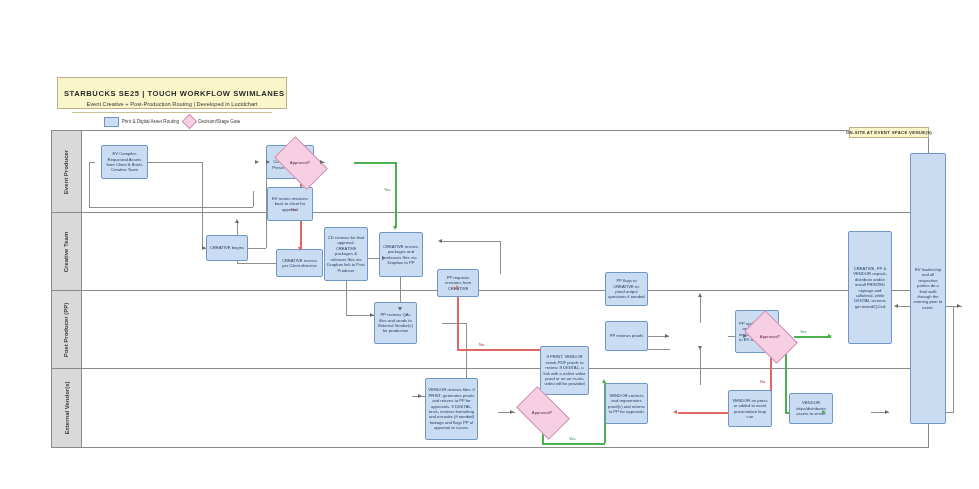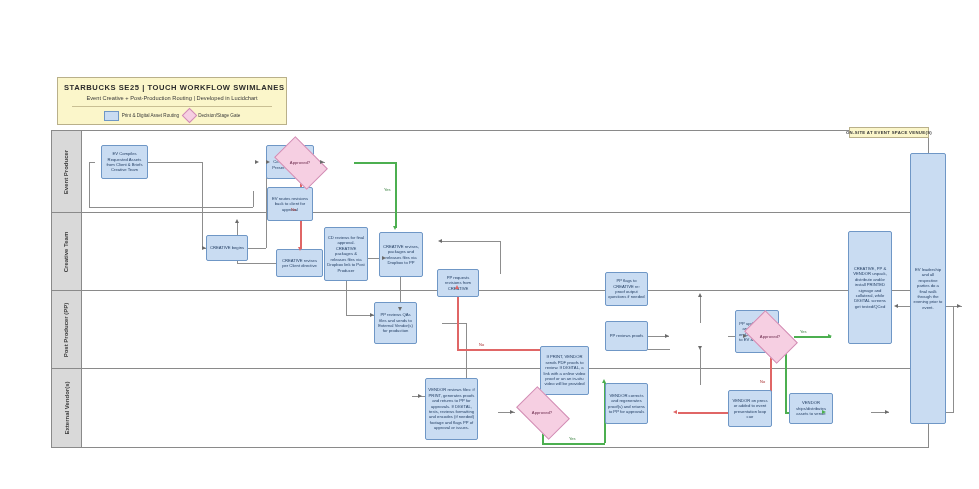--- a/index.html
+++ b/index.html
@@ -1,23 +1,23 @@
 <!DOCTYPE html>
 <html><head>
 <meta charset="utf-8">
 <style>
   html,body{margin:0;padding:0;background:#ffffff;}
   body{width:979px;height:489px;overflow:hidden;
        font-family:"Liberation Sans","DejaVu Sans",sans-serif;color:#1a1a1a;}
   #canvas{position:relative;width:979px;height:489px;}
 
   
-  .title-card{position:absolute;left:57px;top:77px;width:230px;height:48px;
+  .title-card{position:absolute;left:57px;top:77px;width:230px;height:32px;
     background:#fbf6ca;border:1px solid #b9b08a;box-sizing:border-box;
-    padding:5px 6px 4px 6px;}
+    padding:11px 6px 4px 6px;}
   .title-main{font-size:7.6px;font-weight:700;letter-spacing:.55px;text-align:center;
     color:#2b2b2b;line-height:10px;white-space:nowrap;}
   .title-sub{font-size:5.7px;text-align:center;color:#3a3a3a;line-height:9px;
     white-space:nowrap;margin-top:1px;}
   .title-rule{height:1px;background:#c9bf93;margin:3px 8px 3px 8px;}
   .legend-row{display:flex;justify-content:center;align-items:center;gap:5px;margin-top:1px;}
   .legend-item{display:flex;align-items:center;gap:3px;}
   .legend-swatch-box{width:13px;height:8px;background:#c9dcf2;border:1px solid #6f97c6;}
   .legend-swatch-dia{width:9px;height:9px;background:#f6cfe2;border:1px solid #d18cb4;
     transform:rotate(45deg);}

